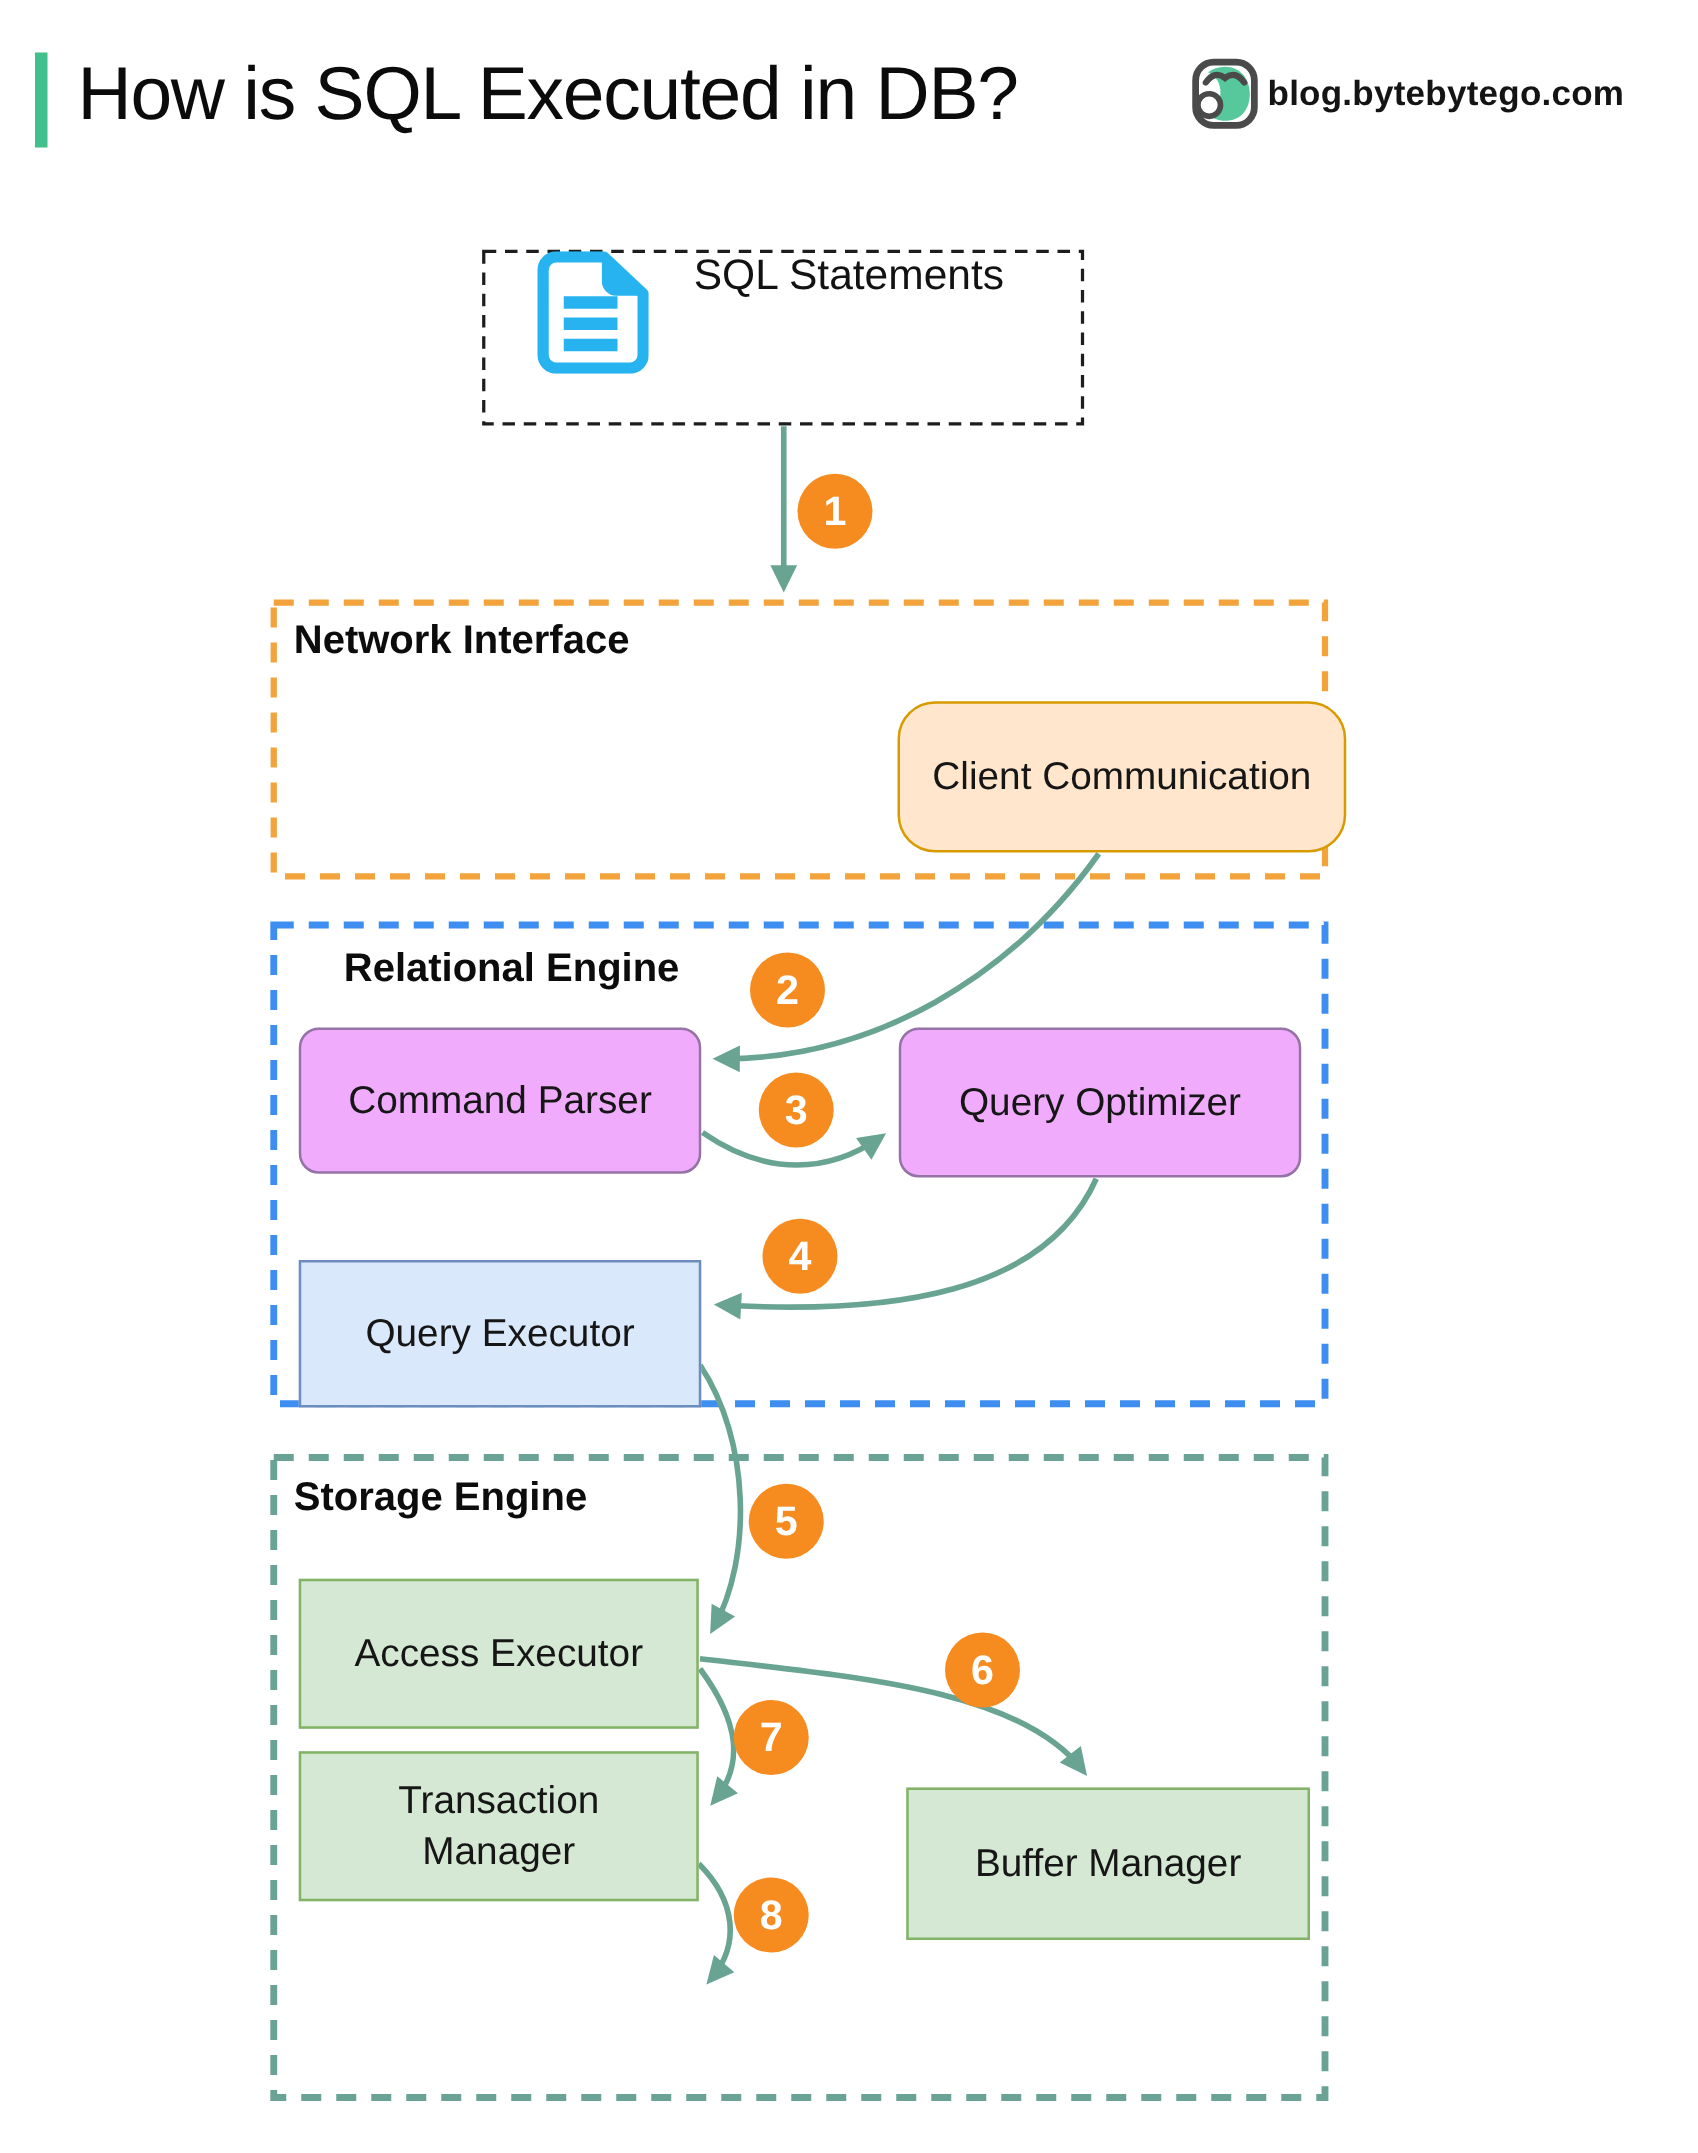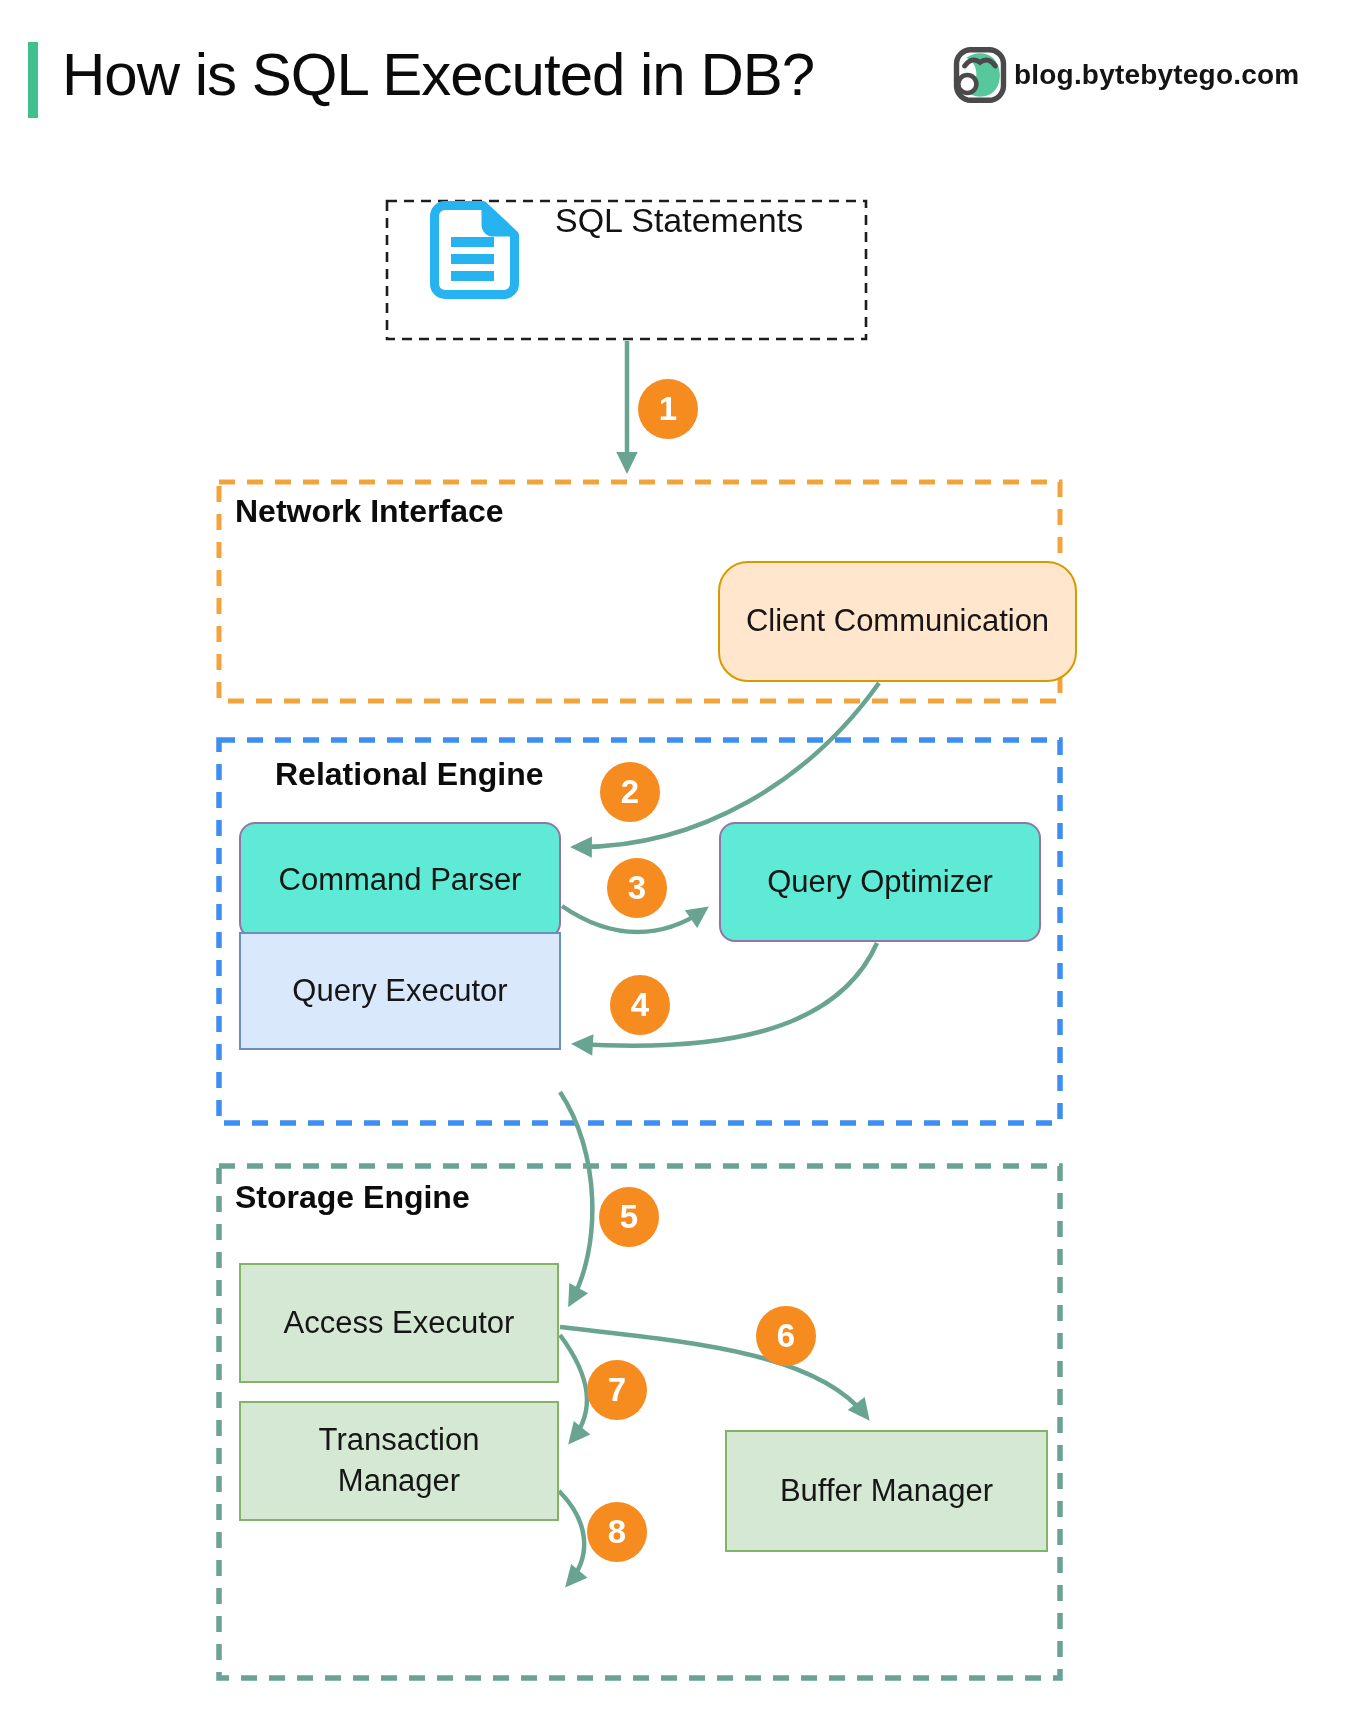--- a/index.html
+++ b/index.html
@@ -15,21 +15,21 @@
   
   svg.layer{position:absolute;left:0;top:0;width:1358px;height:1722px;}
   
   .section-label{position:absolute;font-size:32px;font-weight:700;color:#0c0c0c;white-space:nowrap;}
   
   .node{
     position:absolute;box-sizing:border-box;border:2px solid;display:flex;align-items:center;justify-content:center;
     text-align:center;font-size:31px;color:#161616;line-height:1.32;padding:4px 10px;
   }
   .node.orange{background:#ffe6cc;border-color:#d79b00;}
-  .node.purple{background:#5eead4;border-color:#9673a6;border-radius:16px;}
+  .node.purple{background:#f0abfc;border-color:#9673a6;border-radius:16px;}
   .node.blue{background:#dae8fc;border-color:#6c8ebf;}
   .node.green{background:#d5e8d4;border-color:#82b366;}
   
   .source-content{position:absolute;left:387px;top:201px;width:479px;height:138px;display:flex;gap:36px;padding-left:40px;box-sizing:border-box;}
   .source-label{font-size:34px;color:#121212;}
   
   .badge{
     position:absolute;width:60px;height:60px;border-radius:50%;background:#f68b1f;color:#ffffff;
     display:flex;align-items:center;justify-content:center;font-size:33px;font-weight:700;
   }
@@ -96,21 +96,21 @@
   <div class="node orange" style="left:718px;top:561px;width:359px;height:121px;border-radius:30px;">
     <span>Client Communication</span>
   </div>
 
   <div class="node purple" style="left:239px;top:822px;width:322px;height:117px;">
     <span>Command Parser</span>
   </div>
   <div class="node purple" style="left:719px;top:822px;width:322px;height:120px;">
     <span>Query Optimizer</span>
   </div>
-  <div class="node blue" style="left:239px;top:932px;width:322px;height:118px;">
+  <div class="node blue" style="left:239px;top:1008px;width:322px;height:118px;">
     <span>Query Executor</span>
   </div>
 
   <div class="node green" style="left:239px;top:1263px;width:320px;height:120px;">
     <span>Access Executor</span>
   </div>
   <div class="node green" style="left:239px;top:1401px;width:320px;height:120px;padding:4px 60px;">
     <span>Transaction Manager</span>
   </div>
   <div class="node green" style="left:725px;top:1430px;width:323px;height:122px;">

